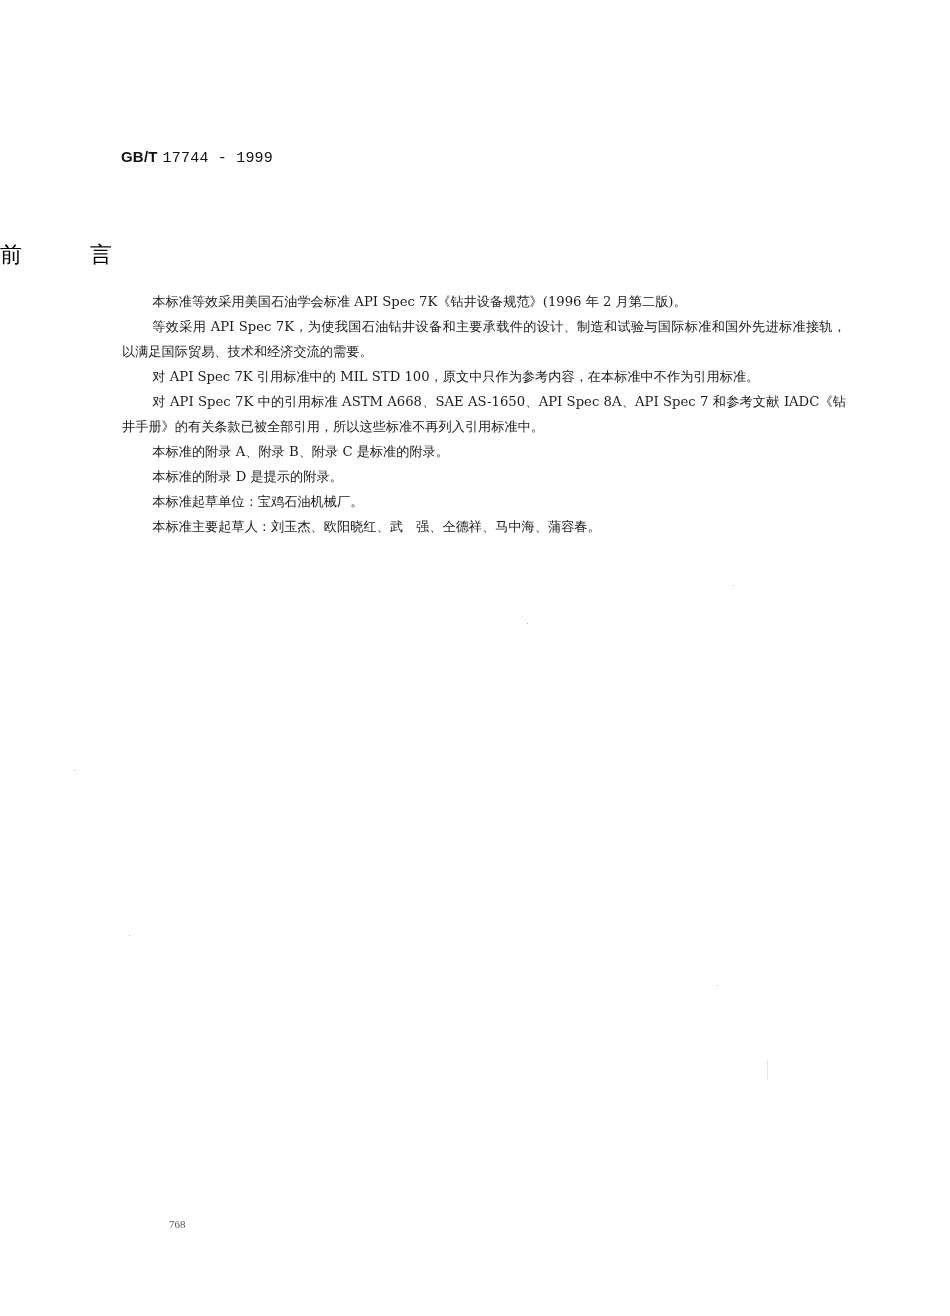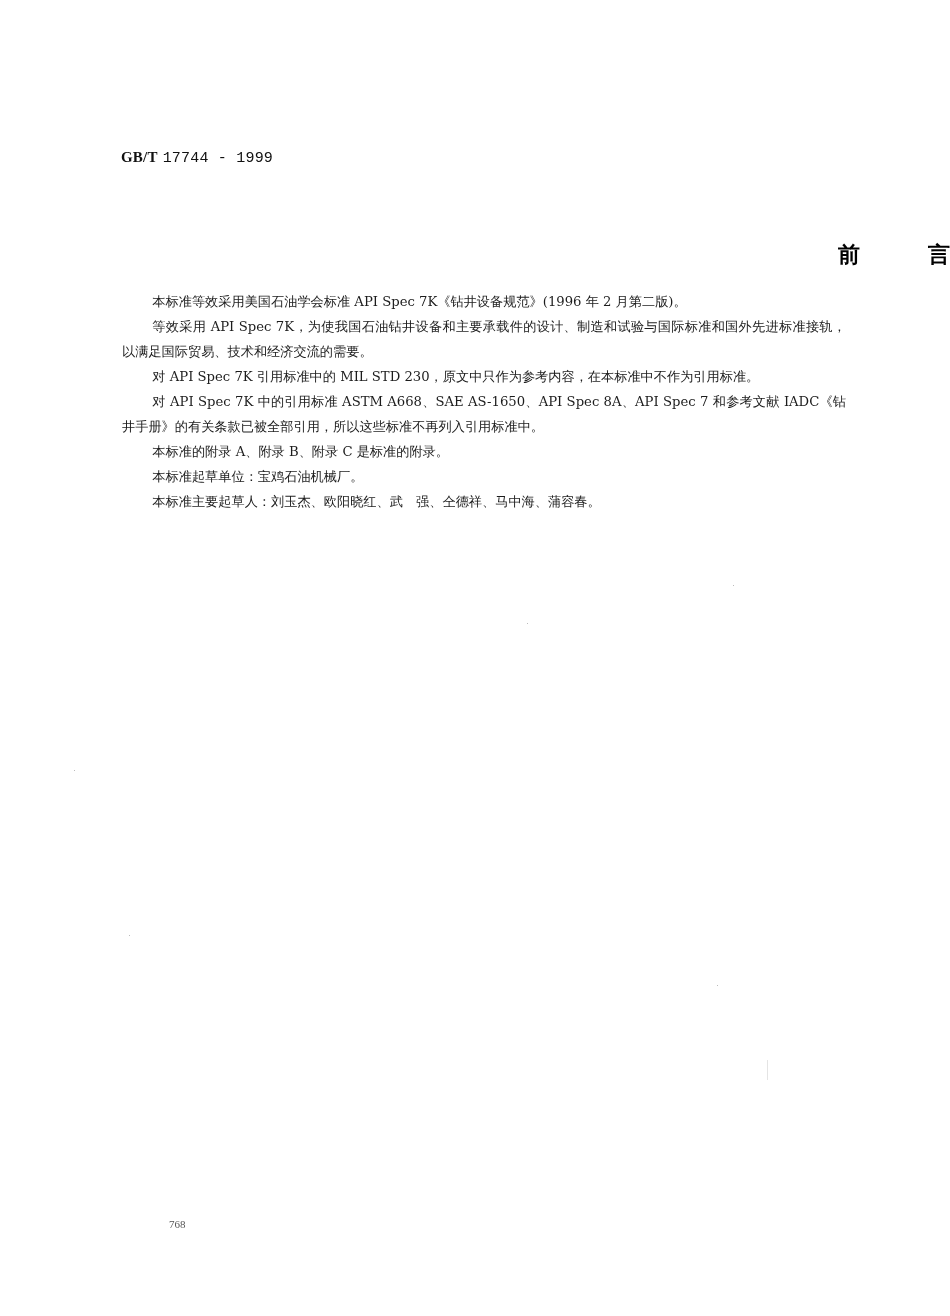--- a/index.html
+++ b/index.html
@@ -17,36 +17,36 @@
     }
     .header-code {
       position: absolute;
       left: 121px;
       top: 148px;
       font-size: 15px;
       letter-spacing: 0.2px;
       color: #111;
     }
     .header-code .prefix {
-      font-family: Liberation Serif, serif;
+      font-family: Liberation Sans, sans-serif;
       font-weight: bold;
       font-size: 15px;
     }
     .header-code .num {
       font-family: Liberation Mono, monospace;
       font-size: 15px;
     }
     .title {
       position: absolute;
       left: 0;
       width: 950px;
       top: 240px;
-      text-align: right;
+      text-align: left;
       font-size: 22px;
-      font-weight: bold;
+      font-weight: normal;
       letter-spacing: 0;
       color: #000;
     }
     .title span { display: inline-block; }
     .title .gap { width: 68px; }
     .body-text {
       position: absolute;
       left: 122px;
       top: 289px;
       width: 724px;
@@ -83,23 +83,24 @@
   <span class="num">17744 - 1999</span>
 </div>
 
 <div class="title">
   <span>前</span><span class="gap"></span><span>言</span>
 </div>
 
 <div class="body-text">
   <p>本标准等效采用美国石油学会标准 API Spec 7K《钻井设备规范》(1996 年 2 月第二版)。</p>
   <p>等效采用 API Spec 7K，为使我国石油钻井设备和主要承载件的设计、制造和试验与国际标准和国外先进标准接轨，以满足国际贸易、技术和经济交流的需要。</p>
-  <p>对 API Spec 7K 引用标准中的 MIL STD 230，原文中只作为参考内容，在本标准中不作为引用标准。</p>
+  <p>对 API Spec 7K 引用标准中的 MIL STD 100，原文中只作为参考内容，在本标准中不作为引用标准。</p>
   <p>对 API Spec 7K 中的引用标准 ASTM A668、SAE AS-1650、API Spec 8A、API Spec 7 和参考文献 IADC《钻井手册》的有关条款已被全部引用，所以这些标准不再列入引用标准中。</p>
   <p>本标准的附录 A、附录 B、附录 C 是标准的附录。</p>
+  <p>本标准的附录 D 是提示的附录。</p>
   <p>本标准起草单位：宝鸡石油机械厂。</p>
   <p>本标准主要起草人：刘玉杰、欧阳晓红、武　强、仝德祥、马中海、蒲容春。</p>
 </div>
 
 <div class="page-number">768</div>
 
 <div class="speck" style="left:733px;top:585px;"></div>
 <div class="speck" style="left:527px;top:623px;"></div>
 <div class="speck" style="left:74px;top:770px;"></div>
 <div class="speck" style="left:129px;top:935px;"></div>

